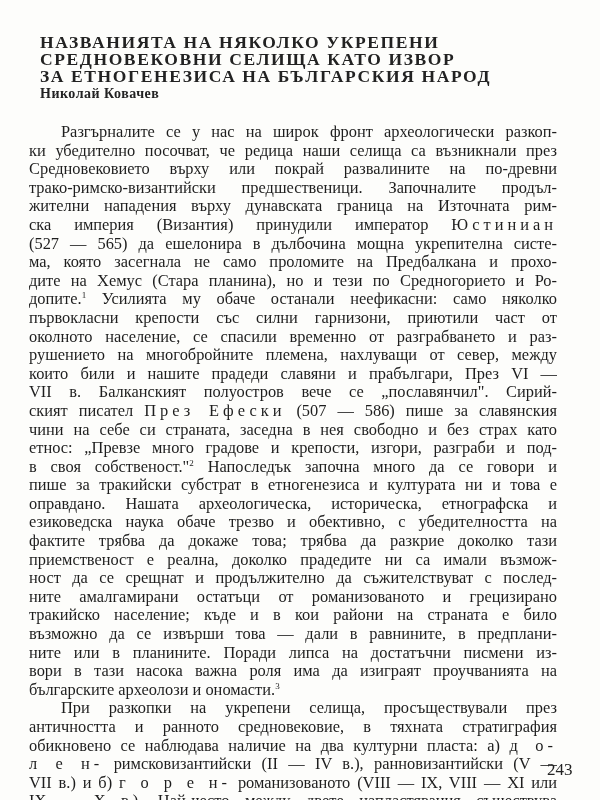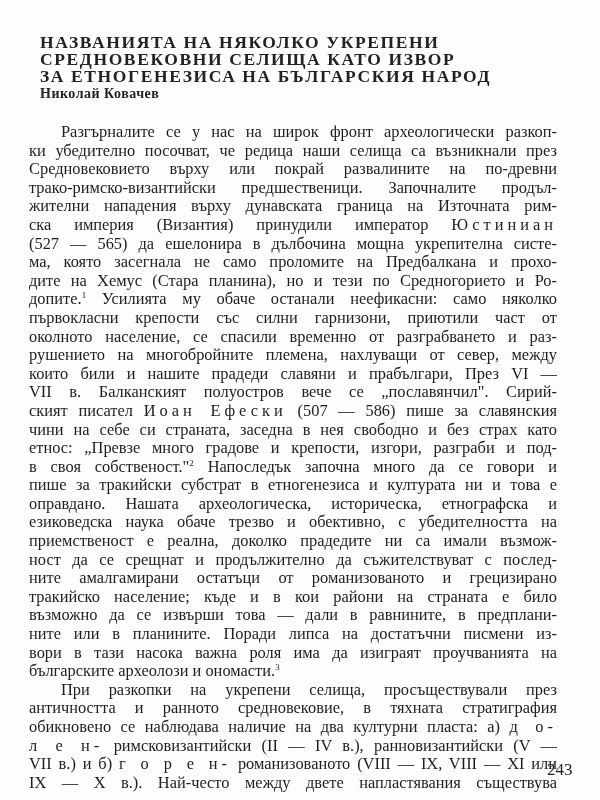--- a/index.html
+++ b/index.html
@@ -50,27 +50,28 @@
   <span class="line"><span>ска империя (Византия) принудили император </span><span class="spaced">Юстиниан</span></span>
   <span class="line">(527 — 565) да ешелонира в дълбочина мощна укрепителна систе-</span>
   <span class="line">ма, която засегнала не само проломите на Предбалкана и прохо-</span>
   <span class="line">дите на Хемус (Стара планина), но и тези по Средногорието и Ро-</span>
   <span class="line"><span>допите.</span><sup>1</sup><span> Усилията му обаче останали неефикасни: само няколко</span></span>
   <span class="line">първокласни крепости със силни гарнизони, приютили част от</span>
   <span class="line">околното население, се спасили временно от разграбването и раз-</span>
   <span class="line">рушението на многобройните племена, нахлуващи от север, между</span>
   <span class="line">които били и нашите прадеди славяни и прабългари, През VI —</span>
   <span class="line">VII в. Балканският полуостров вече се „пославянчил". Сирий-</span>
-  <span class="line"><span>ският писател </span><span class="spaced">Иоан Ефески</span><span> (507 — 586) пише за славянския</span></span>
+  <span class="line"><span>ският писател </span><span class="spaced">През Ефески</span><span> (507 — 586) пише за славянския</span></span>
   <span class="line">чини на себе си страната, заседна в нея свободно и без страх като</span>
   <span class="line">етнос: „Превзе много градове и крепости, изгори, разграби и под-</span>
   <span class="line"><span>в своя собственост."</span><sup>2</sup><span> Напоследък започна много да се говори и</span></span>
   <span class="line">пише за тракийски субстрат в етногенезиса и културата ни и това е</span>
   <span class="line">оправдано. Нашата археологическа, историческа, етнографска и</span>
   <span class="line">езиковедска наука обаче трезво и обективно, с убедителността на</span>
+  <span class="line">фактите трябва да докаже това; трябва да разкрие доколко тази</span>
   <span class="line">приемственост е реална, доколко прадедите ни са имали възмож-</span>
   <span class="line">ност да се срещнат и продължително да съжителствуват с послед-</span>
   <span class="line">ните амалгамирани остатъци от романизованото и грецизирано</span>
   <span class="line">тракийско население; къде и в кои райони на страната е било</span>
   <span class="line">възможно да се извърши това — дали в равнините, в предплани-</span>
   <span class="line">ните или в планините. Поради липса на достатъчни писмени из-</span>
   <span class="line">вори в тази насока важна роля има да изиграят проучванията на</span>
   <span class="line last"><span>българските археолози и ономасти.</span><sup>3</sup></span>
   <span class="line indent">При разкопки на укрепени селища, просъществували през</span>
   <span class="line">античността и ранното средновековие, в тяхната стратиграфия</span>

